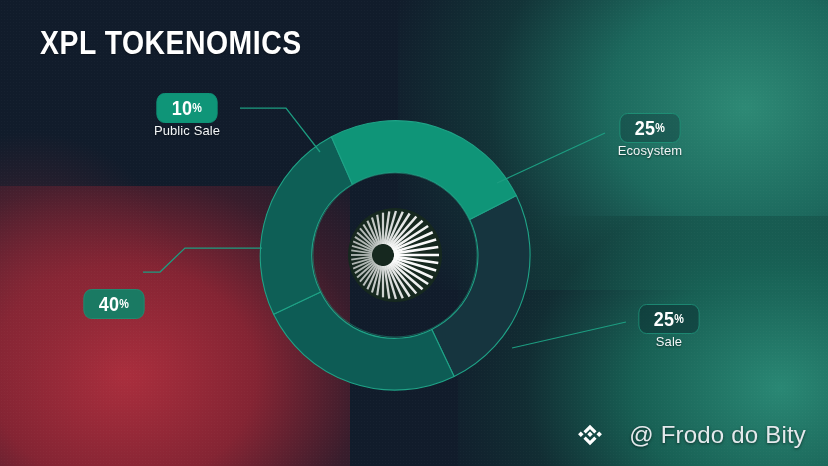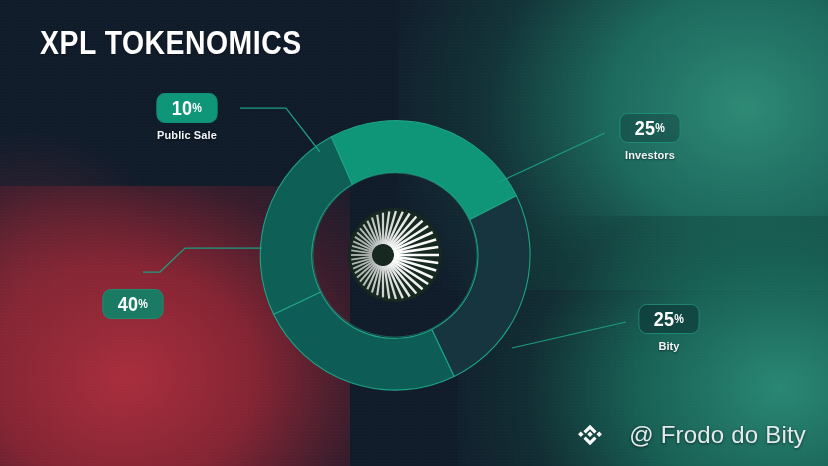--- a/index.html
+++ b/index.html
@@ -71,32 +71,31 @@
     transform-origin:center;
     line-height:1;
   }
   .badge sup{ font-size:12px; vertical-align:super; font-weight:bold; }
   .badge-fill-bright{ background:#0f9578; border:1px solid #0f9578; }
   .badge-fill-dark{ background:#1a7a63; border:1px solid #1f8c72; }
   .badge-outline{ background:rgba(14,46,52,.35); border:1.3px solid #1f8f76; }
   .badge-outline-soft{ background:rgba(13,52,54,.6); border:1.3px solid #1e8a74; }
   .clabel{
     color:#f2f5f6;
-    font-size:11px; font-weight:bold;
-    margin-top:6px;
+    font-size:13px; font-weight:normal;
     letter-spacing:.1px;
     text-shadow:0 1px 2px rgba(0,0,0,.5);
     white-space:nowrap;
   }
   .c-center{ text-align:center; }
 
   
   #co-public  { left:149px; top:93px;  width:76px; }
   #co-invest  { left:607px; top:113px; width:86px; }
-  #co-eco     { left:59px;  top:289px; width:148px;}
+  #co-eco     { left:40px;  top:289px; width:148px;}
   #co-team    { left:628px; top:304px; width:82px; }
 
   
   #watermark{
     position:absolute; right:22px; bottom:16px;
     display:flex; align-items:center; gap:24px;
   }
   #wm-text{
     color:#e4e9ec;
     font-size:24px;
@@ -207,36 +206,36 @@
         <sup>%</sup>
       </div>
     <div class="clabel">Public Sale</div>
   </div>
 
   <div class="callout c-center" id="co-invest">
     <div class="badge badge-outline">
         <span>25</span>
         <sup>%</sup>
       </div>
-    <div class="clabel">Investors</div>
+    <div class="clabel">Ecosystem</div>
   </div>
 
   <div class="callout c-center" id="co-eco">
     <div class="badge badge-fill-dark">
         <span>40</span>
         <sup>%</sup>
       </div>
   </div>
 
   <div class="callout c-center" id="co-team">
     <div class="badge badge-outline-soft">
         <span>25</span>
         <sup>%</sup>
       </div>
-    <div class="clabel">Bity</div>
+    <div class="clabel">Sale</div>
   </div>
 
   <div id="watermark">
     <svg width="30" height="30" viewBox="0 0 32 32">
       <g fill="#ffffff">
         <path d="M16 6.3 L21.4 11.7 L19.2 13.9 L16 10.7 L12.8 13.9 L10.6 11.7 Z" opacity="0"></path>
         <path d="M16 5 L23 12 L20.6 14.4 L16 9.8 L11.4 14.4 L9 12 Z"></path>
         <path d="M16 27 L9 20 L11.4 17.6 L16 22.2 L20.6 17.6 L23 20 Z"></path>
         <path d="M6.2 12.3 L9.1 15.2 L6.2 18.1 L3.3 15.2 Z"></path>
         <path d="M25.8 12.3 L28.7 15.2 L25.8 18.1 L22.9 15.2 Z"></path>

